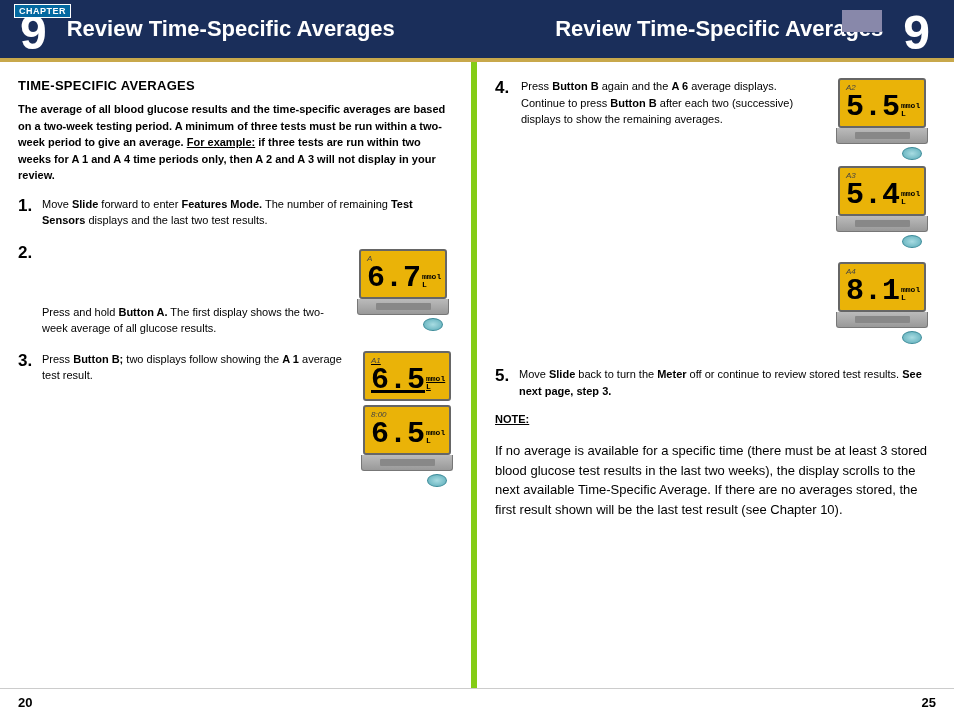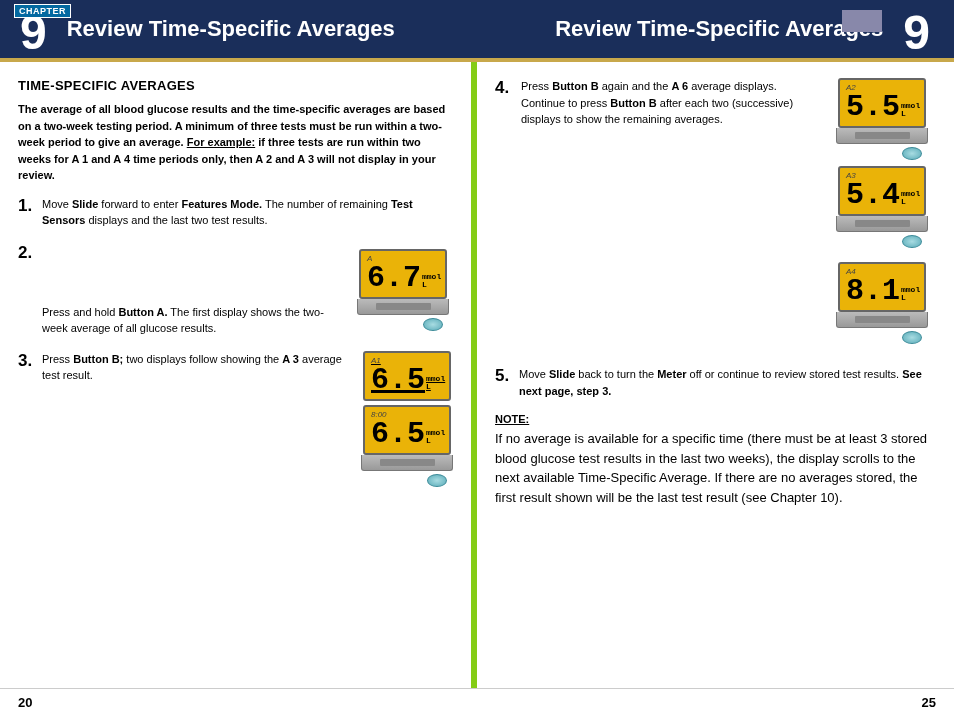--- a/index.html
+++ b/index.html
@@ -150,21 +150,21 @@
       font-weight: bold;
     }
 
     .note-section {
       margin-top: 14px;
     }
 
     .note-title {
       font-size: 11px;
       font-weight: bold;
-      margin-bottom: 4px;
+      margin-bottom: 16px;
       text-decoration: underline;
     }
 
     .note-text {
       font-size: 13px;
       line-height: 1.5;
     }
 
     
     .footer {
@@ -304,21 +304,21 @@
           <div class="ds-button-row">
             <div class="ds-button"></div>
           </div>
         </div>
       </div>
     </div>
 
     <div class="step" style="align-items:flex-start;">
       <span class="step-number">3.</span>
       <div style="flex:1; display:flex; gap:8px; align-items:flex-start;">
-        <div class="step-text" style="flex:1;">Press <b>Button B;</b> two displays follow showing the <b>A 3</b> average test result.</div>
+        <div class="step-text" style="flex:1;">Press <b>Button B;</b> two displays follow showing the <b>A 1</b> average test result.</div>
         <div style="display:flex; flex-direction:column; gap:4px;">
 
           <div class="ds-container" style="margin:0;text-decoration:underline;">
             <div class="ds-screen">
               <div class="ds-sublabel">A1</div>
               <div class="ds-bignum">
                 <span>6.5</span>
                   <span class="ds-unit">mmol<br>L</span>
               </div>
             </div>

